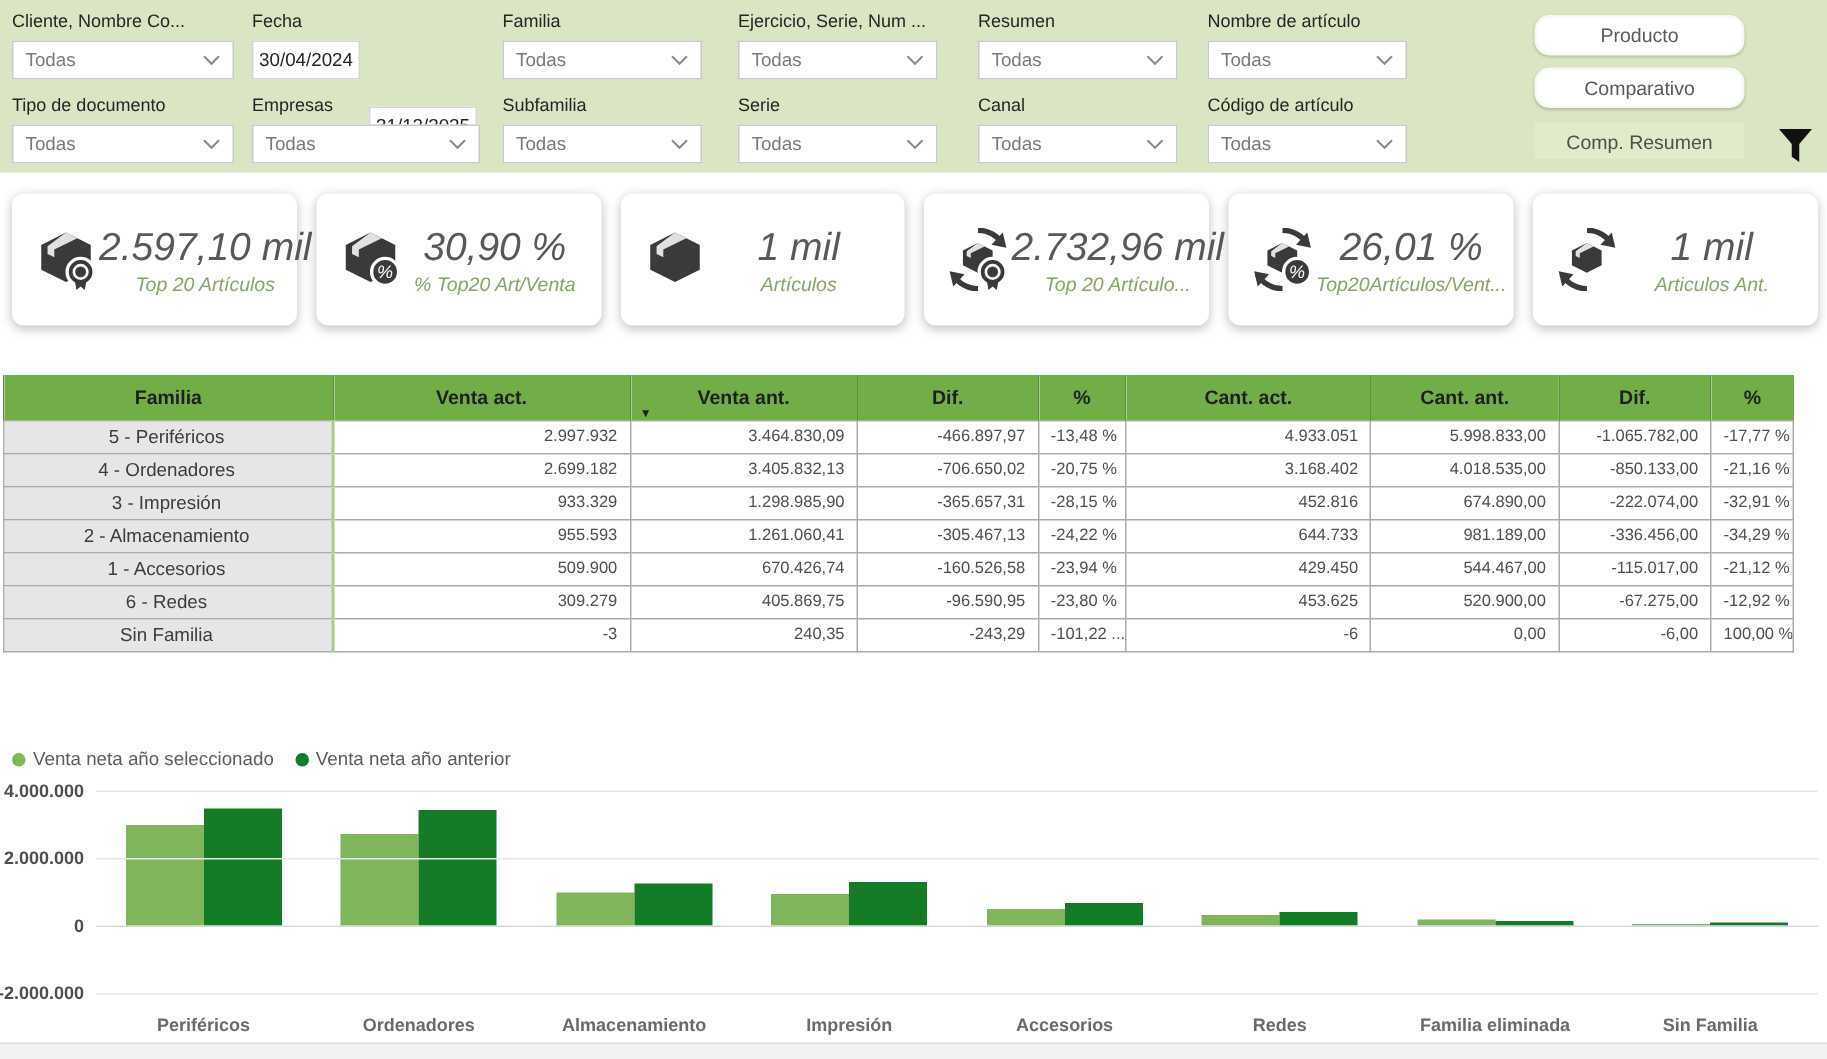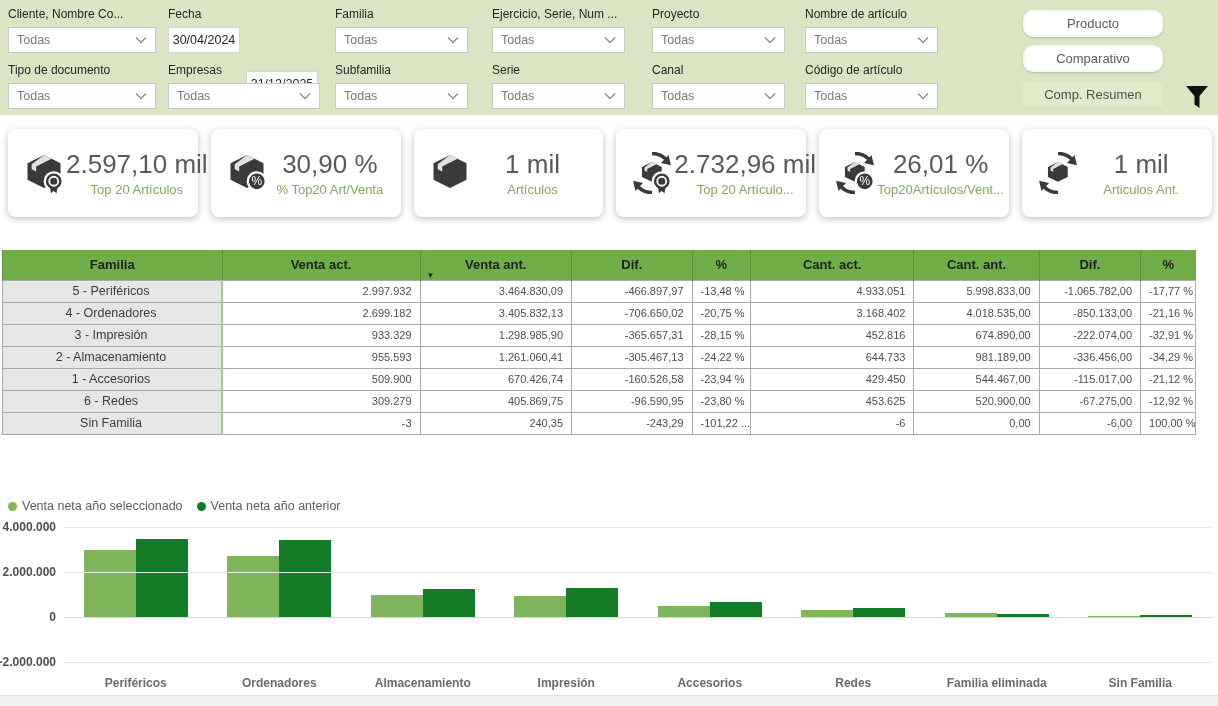--- a/index.html
+++ b/index.html
@@ -14,21 +14,21 @@
   .dropdown svg { flex:none; }
   .daterange { display:flex; gap:6px; }
   .datebox { height:26px; background:#fff; border:1px solid #d6d6d6; font-size:12.5px; color:#252525; display:flex; align-items:center; justify-content:center; }
 
   .nav-stack { position:absolute; left:1023px; top:10px; width:140px; }
   .nav-btn { width:140px; height:27px; margin-bottom:8px; background:#ffffff; border:2px solid #f7f9f2; border-radius:10px; box-shadow:0 1px 2px rgba(0,0,0,.18); font-size:13px; color:#5a5a5a; display:flex; align-items:center; justify-content:center; cursor:pointer; }
   .nav-current { width:140px; height:24px; background:#e0ebca; font-size:13px; color:#4f4f4f; display:flex; align-items:center; justify-content:center; }
   .funnel { position:absolute; left:1182px; top:82px; width:30px; height:30px; cursor:pointer; }
 
   
-  .kpi-row { position:absolute; left:8px; top:129px; width:1204px; display:flex; gap:13px; }
+  .kpi-row { position:absolute; left:8px; top:129px; width:1204px; display:flex; gap:13px;font-style:italic; }
   .kpi-card { width:190px; height:88px; background:#fff; border-radius:8px; box-shadow:0 2px 7px rgba(0,0,0,.25); display:flex; align-items:center; padding:0 10px 0 14px; }
   .kpi-icon { width:44px; flex:none; display:flex; align-items:center; justify-content:center; }
   .kpi-text { flex:1; text-align:center; }
   .kpi-value { font-size:26px; color:#595959; line-height:30px; white-space:nowrap; }
   .kpi-label { font-size:13px; color:var(--kpi-label,#84a861); margin-top:3px; white-space:nowrap; overflow:hidden; text-overflow:ellipsis; }
 
   
   .pbi-table { position:absolute; left:2px; top:250px; width:1194px; border-collapse:collapse; table-layout:fixed; }
   .pbi-table th { background:var(--accent-green,#71ae48); color:#1f1f1f; font-size:13px; font-weight:600; height:30px; border-left:1px solid #5c9140; text-align:center; position:relative; vertical-align:middle; }
   .pbi-table th:first-child { border-left:1px solid #5c9140; }
@@ -82,21 +82,21 @@
           <path d="M1 1.5 L6 6.5 L11 1.5" fill="none" stroke="#8a8a8a" stroke-width="1.3"></path>
         </svg>
       </div>
       <div class="f-col f-label" style="left: 492px; top: 4px; width: 153px;">Ejercicio, Serie, Num ...</div>
       <div class="f-col dropdown" style="left: 492px; top: 27px; width: 133px;">
         <span class="val">Todas</span>
         <svg width="12" height="8" viewBox="0 0 12 8">
           <path d="M1 1.5 L6 6.5 L11 1.5" fill="none" stroke="#8a8a8a" stroke-width="1.3"></path>
         </svg>
       </div>
-      <div class="f-col f-label" style="left: 652px; top: 4px; width: 153px;">Proyecto</div>
+      <div class="f-col f-label" style="left: 652px; top: 4px; width: 153px;">Resumen</div>
       <div class="f-col dropdown" style="left: 652px; top: 27px; width: 133px;">
         <span class="val">Todas</span>
         <svg width="12" height="8" viewBox="0 0 12 8">
           <path d="M1 1.5 L6 6.5 L11 1.5" fill="none" stroke="#8a8a8a" stroke-width="1.3"></path>
         </svg>
       </div>
       <div class="f-col f-label" style="left: 805px; top: 4px; width: 153px;">Nombre de artículo</div>
       <div class="f-col dropdown" style="left: 805px; top: 27px; width: 133px;">
         <span class="val">Todas</span>
         <svg width="12" height="8" viewBox="0 0 12 8">

